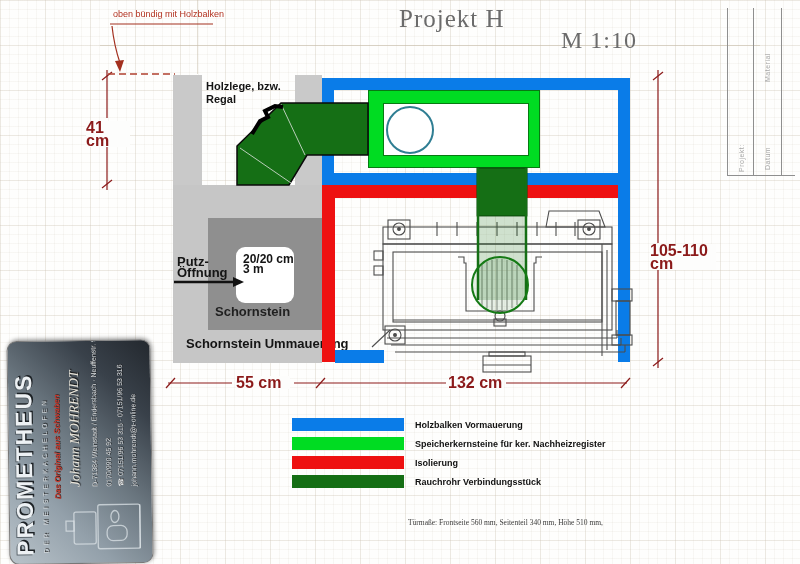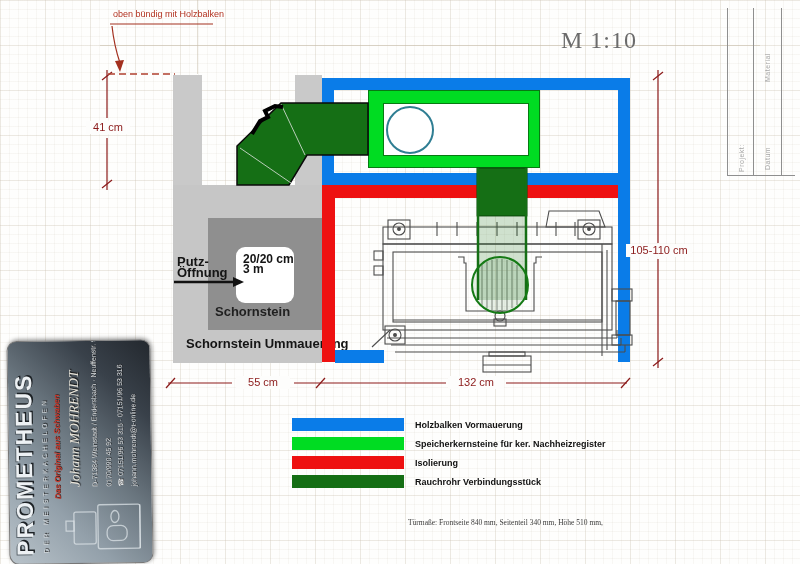--- a/index.html
+++ b/index.html
@@ -13,21 +13,21 @@
       linear-gradient(90deg, rgba(210,202,188,0.14) 1px, transparent 1px);
     background-size:45px 45px,45px 45px,9px 9px,9px 9px;
     font-family:"Liberation Sans", sans-serif;
   }
   .abs{position:absolute;}
   .serif{font-family:"Liberation Serif", serif;}
   .title{font-size:25px;color:#6b6b6b;letter-spacing:1px;}
   .scale{font-size:24px;color:#6b6b6b;letter-spacing:1px;}
   .rednote{font-size:9px;font-weight:normal;color:#b23220;}
   .blacklabel{font-weight:bold;color:#141414;}
-  .dimlabel{font-size:11px;font-weight:normal;color:#8b1a1a;background:#fdfdfc;text-align:center;line-height:13px;}
+  .dimlabel{font-size:16px;font-weight:bold;color:#8b1a1a;background:#fdfdfc;text-align:left;line-height:13px;}
   .vtext{position:absolute;transform:rotate(-90deg);transform-origin:left top;white-space:nowrap;
          font-size:7px;color:#a6a6a6;letter-spacing:0.5px;}
   .tbline{background:#8f8f8f;}
   .legend-label{font-size:9px;font-weight:bold;color:#111;white-space:nowrap;}
   .foot{font-family:"Liberation Serif", serif;font-size:7.5px;color:#3d3d3d;line-height:11px;white-space:nowrap;}
   
   #card{
     position:absolute;left:-32px;top:380px;width:222px;height:142px;
     transform:rotate(-90.8deg);border-radius:10px;
     background:linear-gradient(135deg,#b9c3ca 0%,#93a0aa 28%,#6b7780 52%,#39414a 78%,#23282e 100%);
@@ -45,34 +45,39 @@
   .card-line{position:absolute;left:76px;font-size:7px;color:#dfe2e4;white-space:nowrap;text-shadow:0.5px 0.5px 0 #111;}
 </style>
 </head>
 <body>
 
 <div id="canvas">
 
   <div class="abs" style="left:100px;top:45px;width:660px;height:1px;background:rgba(200,190,172,0.55);"></div>
   <div class="abs" style="left:197px;top:0;width:1px;height:74px;background:rgba(200,190,172,0.5);"></div>
 
+  <div class="abs serif title" style="left:399px;top:5px;">Projekt H</div>
   <div class="abs serif scale" style="left:561px;top:27px;">M 1:10</div>
 
   <div class="abs tbline" style="left:727px;top:8px;width:1px;height:167px;"></div>
   <div class="abs tbline" style="left:753px;top:8px;width:1px;height:167px;"></div>
   <div class="abs tbline" style="left:781px;top:8px;width:1px;height:167px;"></div>
   <div class="abs tbline" style="left:727px;top:175px;width:68px;height:1px;"></div>
   <div class="vtext" style="left:764px;top:82px;">Material</div>
   <div class="vtext" style="left:738px;top:172px;">Projekt:</div>
   <div class="vtext" style="left:764px;top:170px;">Datum</div>
 
   <div class="abs rednote" style="left:113px;top:9px;">oben bündig mit Holzbalken</div>
 
   <div class="abs" style="left:173px;top:75px;width:29px;height:110px;background:#c9c9c9;"></div>
   <div class="abs" style="left:295px;top:75px;width:27px;height:110px;background:#c9c9c9;"></div>
+  <div class="abs blacklabel" style="left:206px;top:80px;font-size:11px;line-height:13px;">
+    <div>Holzlege, bzw.</div>
+    <div>Regal</div>
+  </div>
 
   <div class="abs" style="left:173px;top:185px;width:149px;height:178px;background:#c6c6c6;"></div>
   <div class="abs" style="left:208px;top:218px;width:114px;height:112px;background:#8f8f8f;"></div>
   <div class="abs" style="left:236px;top:247px;width:58px;height:56px;background:#ffffff;border-radius:9px;"></div>
   <div class="abs blacklabel" style="left:243px;top:254px;font-size:12px;line-height:10px;">
     <div>20/20 cm</div>
     <div>3 m</div>
   </div>
   <div class="abs blacklabel" style="left:177px;top:256px;font-size:13px;line-height:11px;">
     <div>Putz-</div>
@@ -207,37 +212,37 @@
       <polygon points="115,61 124,60 120,72" fill="#a3301f" stroke="none"></polygon>
     </g>
 
     <g>
       <line x1="174" y1="282" x2="233" y2="282" stroke="#111" stroke-width="2.5"></line>
       <polygon points="233,277 244,282 233,287" fill="#111"></polygon>
     </g>
   </svg>
 
   <div class="abs dimlabel" style="left:86px;top:121px;width:44px;">41 cm</div>
-  <div class="abs dimlabel" style="left:626px;top:244px;width:66px;">105-110 cm</div>
+  <div class="abs dimlabel" style="left:650px;top:244px;width:66px;">105-110 cm</div>
   <div class="abs dimlabel" style="left:236px;top:376px;width:54px;">55 cm</div>
   <div class="abs dimlabel" style="left:448px;top:376px;width:56px;">132 cm</div>
 
   <div class="abs" style="left:292px;top:418px;width:320px;">
     <div class="abs" style="left: 0px; top: 0px; width: 112px; height: 13px; background-color: rgb(10, 124, 232);"></div>
     <div class="abs legend-label" style="left:123px;top:2px;">Holzbalken Vormauerung</div>
     <div class="abs" style="left: 0px; top: 19px; width: 112px; height: 13px; background-color: rgb(0, 220, 34);"></div>
     <div class="abs legend-label" style="left:123px;top:21px;">Speicherkernsteine für ker. Nachheizregister</div>
     <div class="abs" style="left: 0px; top: 38px; width: 112px; height: 13px; background-color: rgb(238, 17, 17);"></div>
     <div class="abs legend-label" style="left:123px;top:40px;">Isolierung</div>
     <div class="abs" style="left: 0px; top: 57px; width: 112px; height: 13px; background-color: rgb(21, 111, 21);"></div>
     <div class="abs legend-label" style="left:123px;top:59px;">Rauchrohr Verbindungsstück</div>
   </div>
 
   <div class="abs foot" style="left:408px;top:517px;">
-    <div>Türmaße: Frontseite 840 mm, Seitenteil 340 mm, Höhe 510 mm,</div>
+    <div>Türmaße: Frontseite 560 mm, Seitenteil 340 mm, Höhe 510 mm,</div>
   </div>
 
   <div id="card">
     <div class="card-brand">PROMETHEUS</div>
     <div class="card-tagline">DER MEISTERKACHELOFEN</div>
     <div class="card-slogan">Das Original aus Schwaben</div>
     <div class="card-name">Johann MOHRENDT</div>
     <div class="card-line" style="top:82px;">D-71384 Weinstadt / Endersbach · Neuffenstr. 9</div>
     <div class="card-line" style="top:96px;">0170/990 45 92</div>
     <div class="card-line" style="top:108px;">☎ 07151/96 53 315 · 07151/96 53 316</div>

